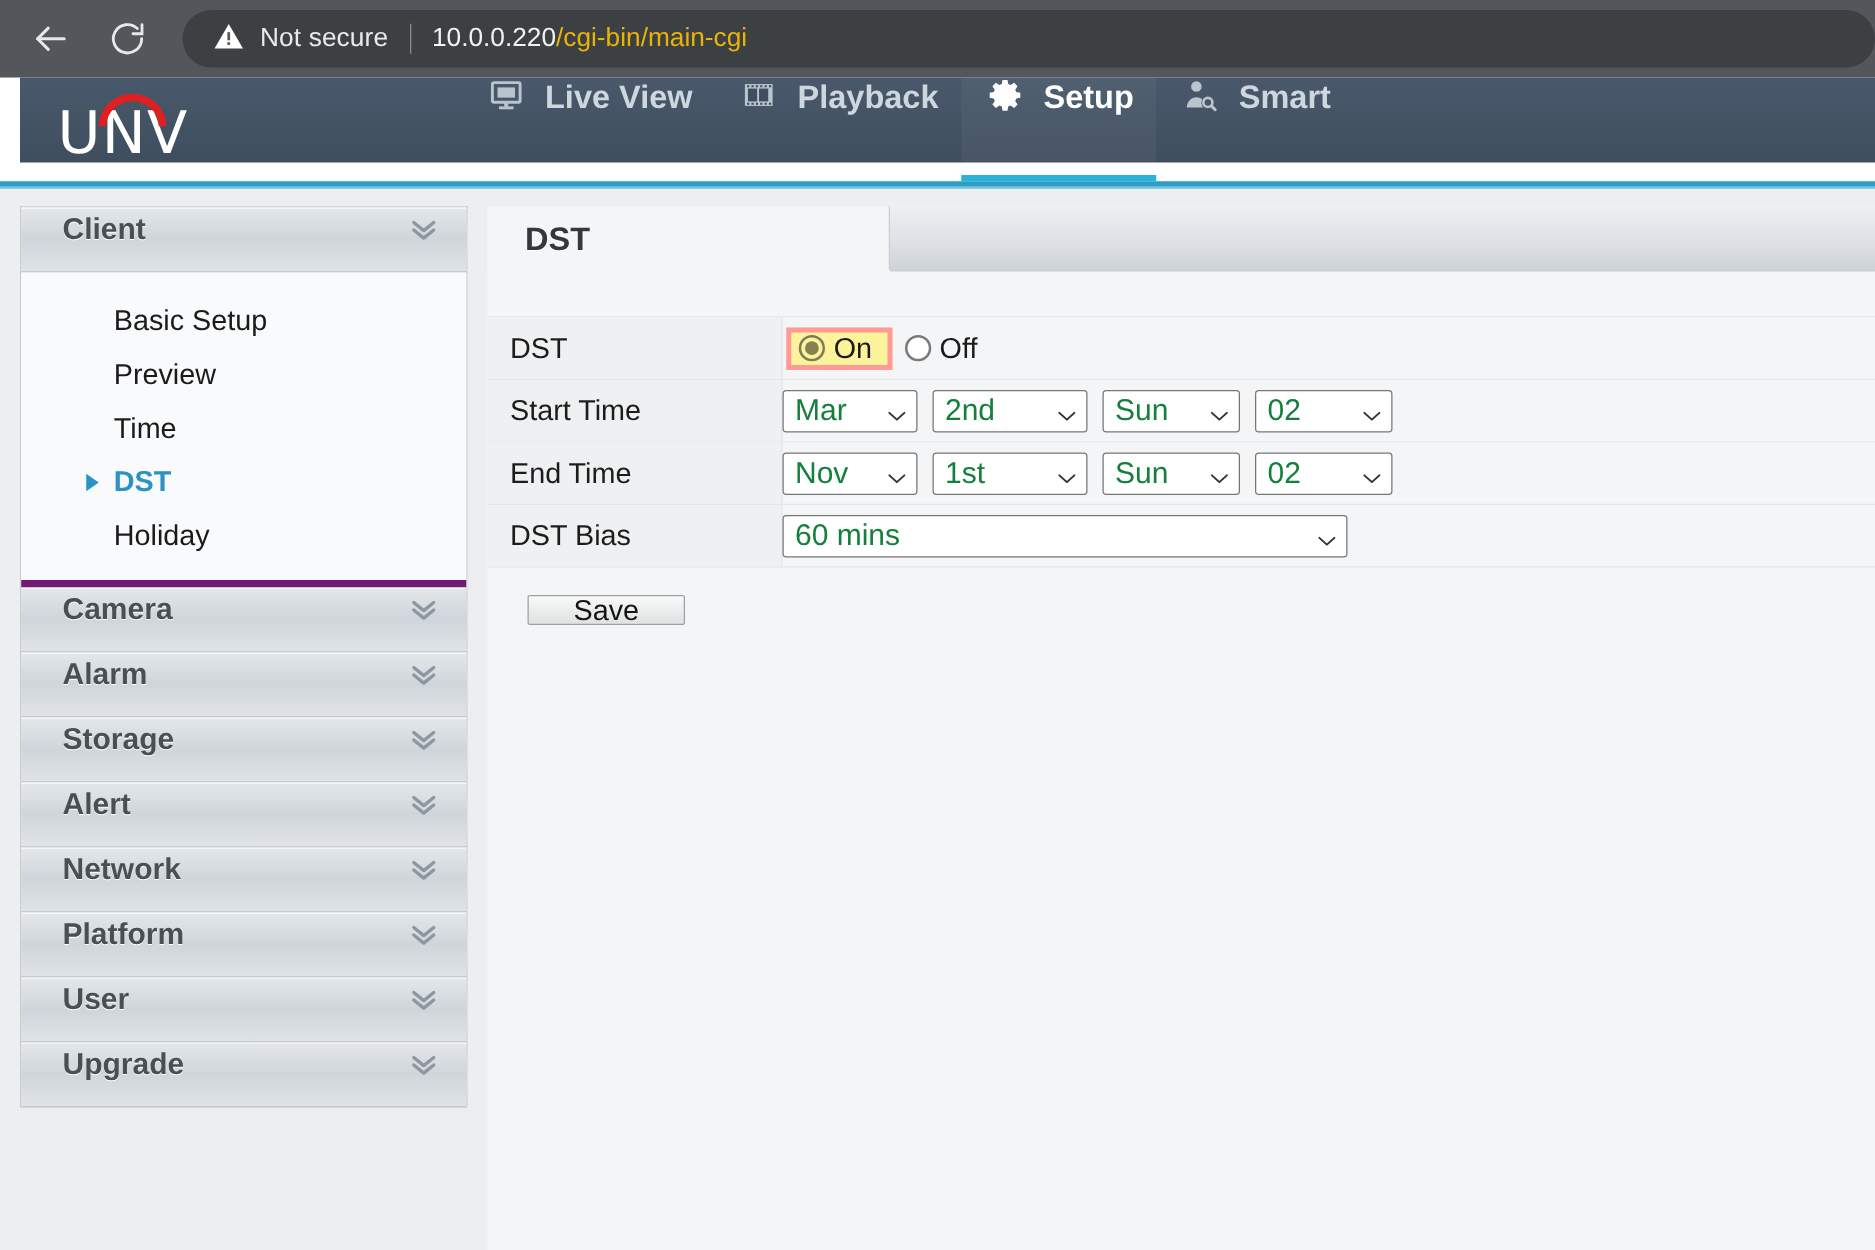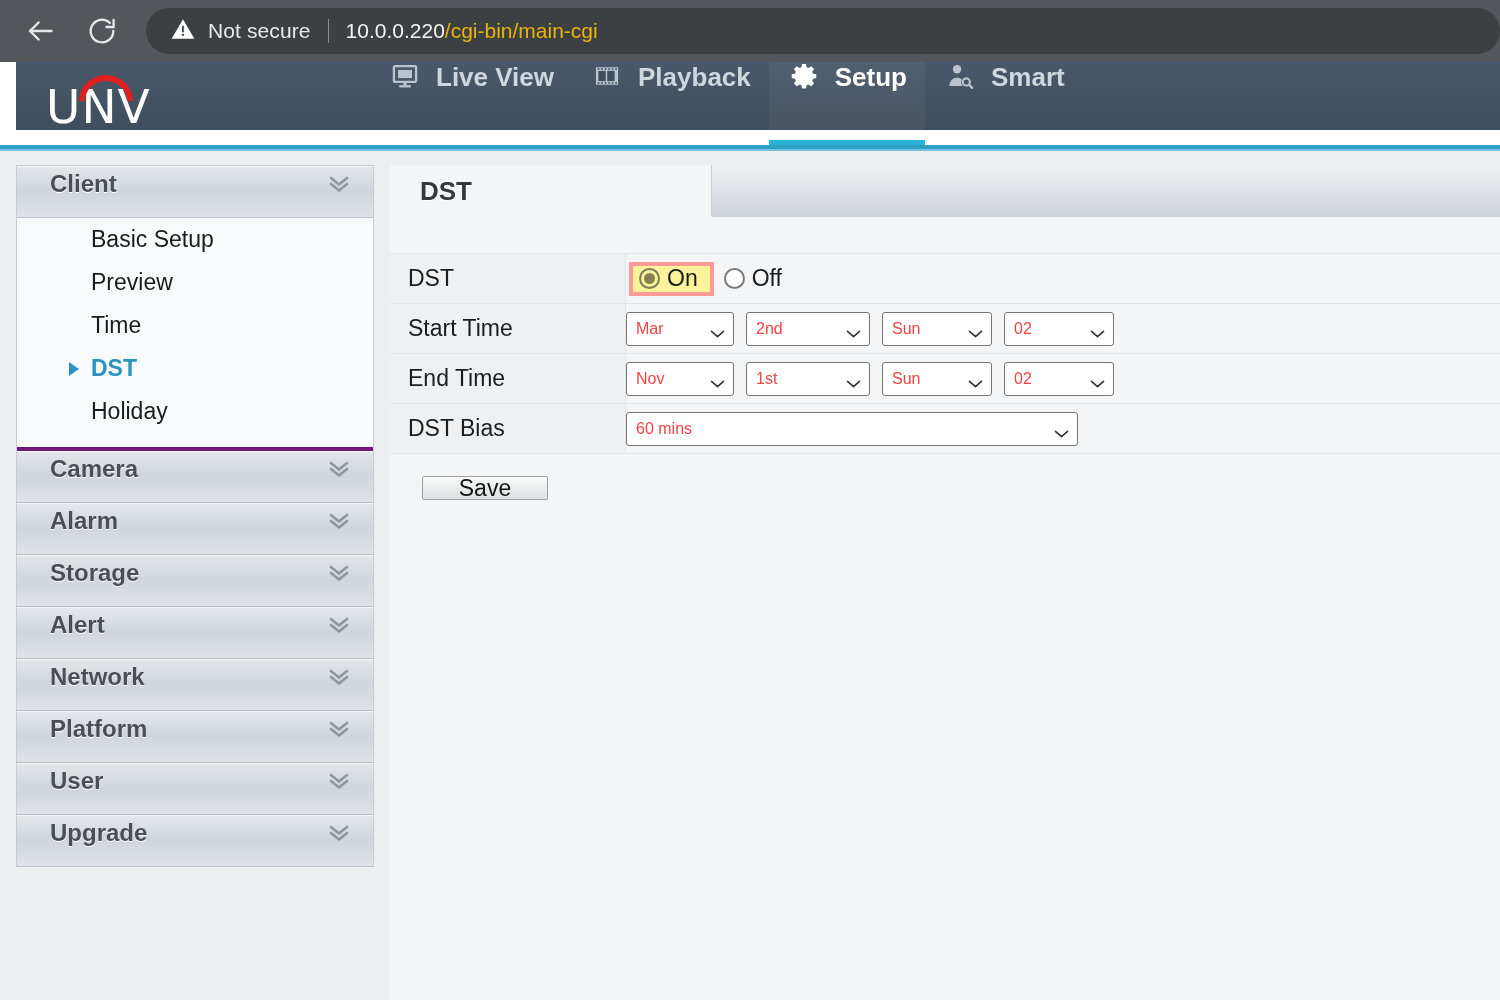--- a/index.html
+++ b/index.html
@@ -148,22 +148,22 @@
     padding: 0 21px 16px 33px;
   }
   .grp-label {
     font-size: 24px; font-weight: bold;
     color: #4a4f55;
     text-shadow: 0 1px 0 #fff;
   }
   .chev { width: 26px; height: 22px; color:#8d979f; display:block; }
   .sub {
     background: #f9fafb;
-    border-bottom: 4px solid #701a75;
-    padding: 0 0 14px 0;
+    border-bottom: 6px solid #701a75;
+    padding: 17px 0 14px 0;
   }
   .subitem {
     height: 43px;
     display: flex; align-items: center;
     padding-left: 74px;
     position: relative;
   }
   .subitem .slabel { font-size: 23px; color: #1b1b1b; }
   .subitem.active .slabel { color: #2a93c4; font-weight: bold; }
   .subitem .bullet {
@@ -272,21 +272,21 @@
   .sel {
     position: relative;
     height: 34px;
     background: #ffffff;
     border: 1px solid #767676;
     border-radius: 3px;
     display: flex; align-items: center;
     padding: 0 30px 0 9px;
     margin-right: 12px;
   }
-  .sel .sval { font-size: 16px; color: #ef4444; white-space: nowrap; }
+  .sel .sval { font-size: 24px; color: #15803d; white-space: nowrap; }
   .sel .scar {
     position: absolute; right: 8px; top: 50%;
     transform: translateY(-50%);
     width: 15px; height: 9px;
   }
   .sel.w-month { width: 108px; }
   .sel.w-ord   { width: 124px; }
   .sel.w-day   { width: 110px; }
   .sel.w-hour  { width: 110px; }
   .sel.w-bias  { width: 452px; }

